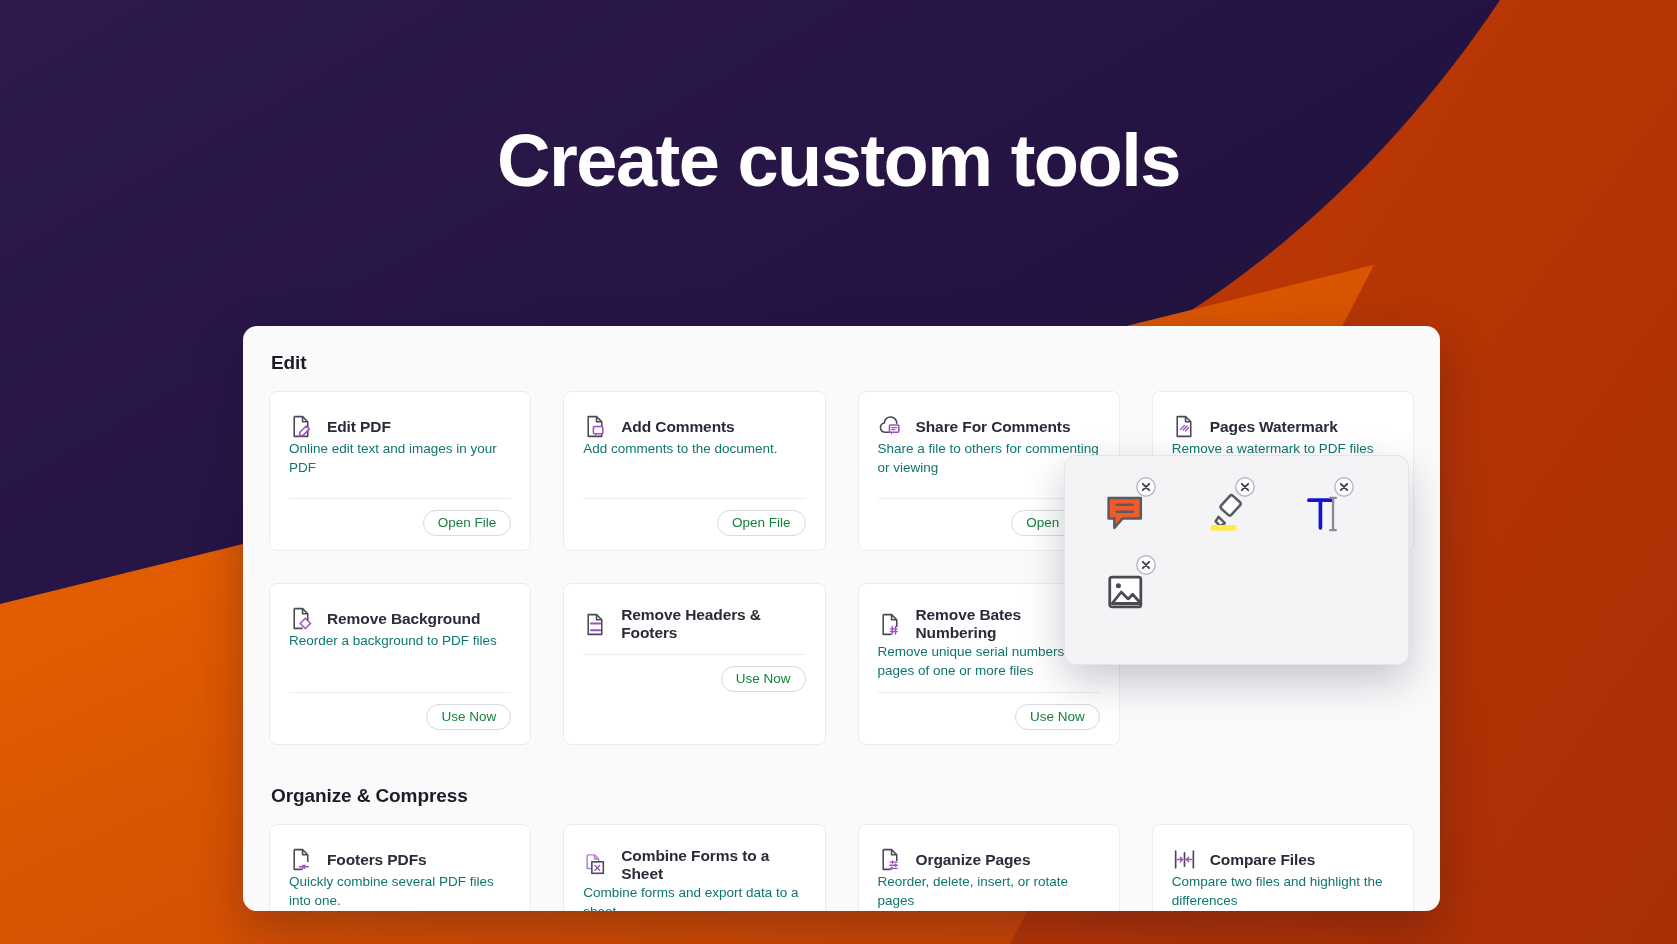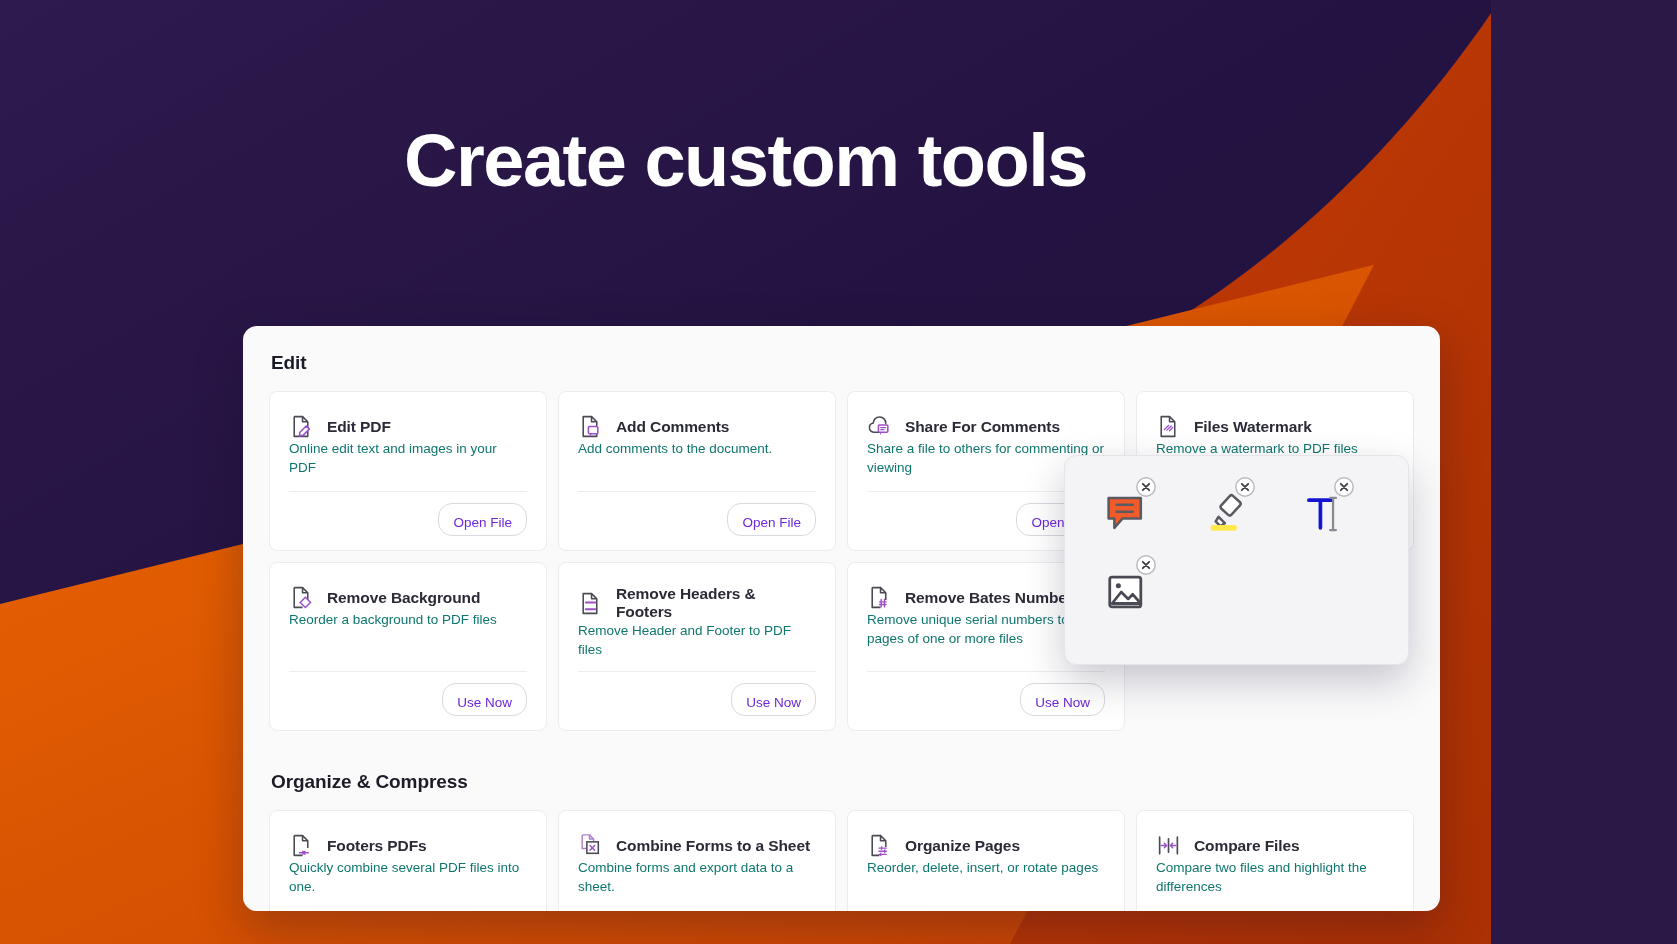--- a/index.html
+++ b/index.html
@@ -5,21 +5,21 @@
   * { box-sizing: border-box; margin: 0; padding: 0; }
   html, body {
     width: 1677px; height: 944px;
     overflow: hidden;
     font-family: "Liberation Sans", sans-serif;
     background: #2b1847;
   }
 
   #stage {
     position: relative;
-    width: 1491px; height: 944px;
+    width: 1677px; height: 944px;
     overflow: hidden;
   }
 
   
   .bg-purple {
     position: absolute; inset: 0;
     background: linear-gradient(150deg, #2e1a4d 0%, #241342 45%, #1e1340 100%);
   }
   .bg-orange-svg {
     position: absolute; inset: 0;
@@ -59,21 +59,21 @@
     font-weight: 700;
     color: #1c1c28;
     margin: 4px 0 17px 2px;
     letter-spacing: -0.1px;
   }
   .section-title.second { margin-top: 40px; }
 
   .grid {
     display: grid;
     grid-template-columns: repeat(4, 1fr);
-    gap: 11px;
+    gap: 32px;
   }
 
   .card {
     background: #ffffff;
     border: 1px solid #ececf0;
     border-radius: 8px;
     padding: 22px 19px 14px 19px;
     min-height: 160px;
     display: flex;
     flex-direction: column;
@@ -106,25 +106,25 @@
     margin-top: 12px;
   }
   .card-actions {
     display: flex;
     justify-content: flex-end;
     padding-top: 11px;
   }
   .pill-btn {
     font-family: "Liberation Sans", sans-serif;
     font-size: 13.5px;
-    color: #6d28d9;
+    color: #15803d;
     background: #ffffff;
     border: 1px solid #d9d9e0;
     border-radius: 14px;
-    padding: 11px 14px 5px 14px;
+    padding: 4px 14px 5px 14px;
     cursor: pointer;
     white-space: nowrap;
   }
 
   
   .tools-popover {
     position: absolute;
     left: 1064px; top: 455px;
     width: 345px; height: 210px;
     background: #f4f4f6;
@@ -240,21 +240,21 @@
           </div>
         </div>
 
         <div class="card">
           <div class="card-head">
             <svg class="card-icon" viewBox="0 0 24 24" fill="none">
               <path d="M5 2.5h8l5 5v14H5z" stroke="#4a4a55" stroke-width="1.5" stroke-linejoin="round"></path>
               <path d="M13 2.5v5h5" stroke="#4a4a55" stroke-width="1.5" stroke-linejoin="round"></path>
               <path d="M8 15l4-4M10.5 15.5l4-4M13 16l3-3" stroke="#9b4fc8" stroke-width="1.3" stroke-linecap="round"></path>
             </svg>
-            <span class="card-title">Files Watermark</span>
+            <span class="card-title">Pages Watermark</span>
           </div>
           <div class="card-desc">Remove a watermark to PDF files</div>
           <div class="card-divider"></div>
           <div class="card-actions"></div>
         </div>
 
         <div class="card">
           <div class="card-head">
             <svg class="card-icon" viewBox="0 0 24 24" fill="none">
               <path d="M5 2.5h8l5 5v7" stroke="#4a4a55" stroke-width="1.5" stroke-linejoin="round"></path>
@@ -273,21 +273,20 @@
 
         <div class="card">
           <div class="card-head">
             <svg class="card-icon" viewBox="0 0 24 24" fill="none">
               <path d="M5 2.5h8l5 5v14H5z" stroke="#4a4a55" stroke-width="1.5" stroke-linejoin="round"></path>
               <path d="M13 2.5v5h5" stroke="#4a4a55" stroke-width="1.5" stroke-linejoin="round"></path>
               <path d="M7.5 11h9M7.5 17.5h9" stroke="#9b4fc8" stroke-width="1.8" stroke-linecap="round"></path>
             </svg>
             <span class="card-title">Remove Headers &amp; Footers</span>
           </div>
-          <div class="card-desc">Remove Header and Footer to PDF files</div>
           <div class="card-divider"></div>
           <div class="card-actions">
             <button class="pill-btn">Use Now</button>
           </div>
         </div>
 
         <div class="card">
           <div class="card-head">
             <svg class="card-icon" viewBox="0 0 24 24" fill="none">
               <path d="M5 2.5h8l5 5v7" stroke="#4a4a55" stroke-width="1.5" stroke-linejoin="round"></path>

